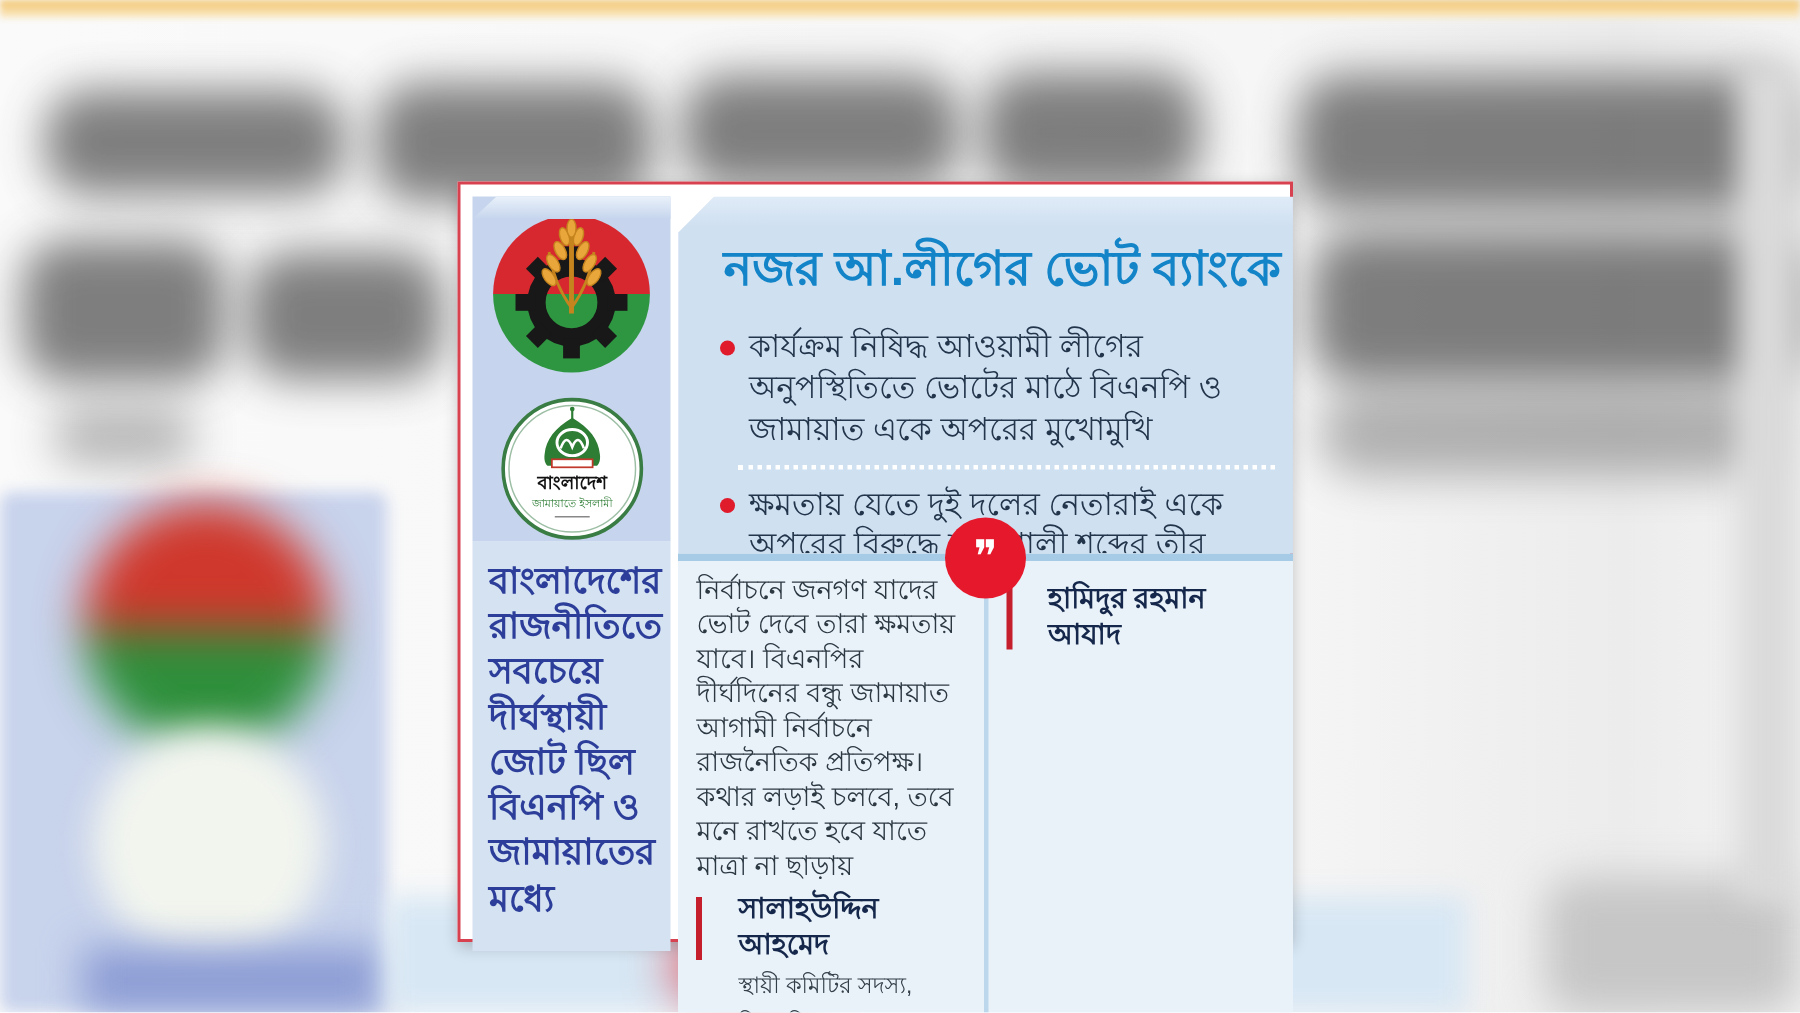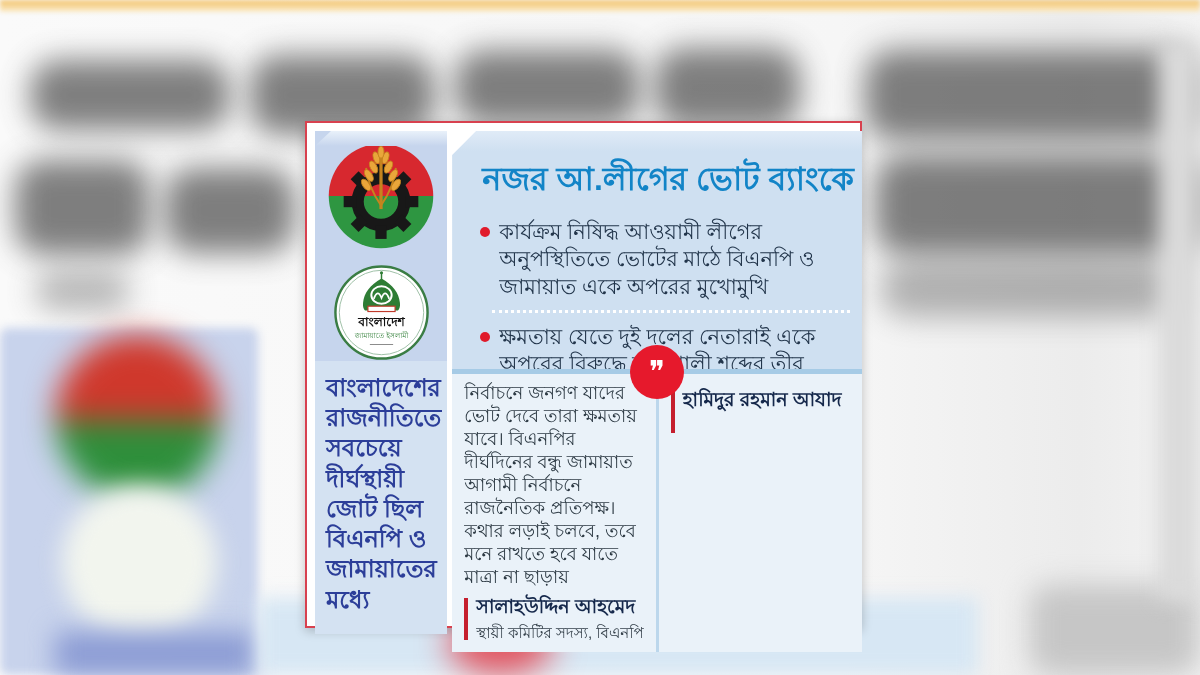--- a/index.html
+++ b/index.html
@@ -51,21 +51,21 @@
     background-image:linear-gradient(180deg,#e0ebf7 0,#cfe0f1 20px); }
   .headline { font-size:32px; font-weight:bold; color:#1284c7; letter-spacing:0; margin:2px 0 10px 2px; white-space:nowrap; }
   .bullet { display:flex; gap:9px; font-size:21px; line-height:1.3; color:#22354b; font-weight:400; }
   .bullet-dot { width:10px; height:10px; border-radius:50%; background:#e01b2b; flex:none; margin-top:9px; }
   .dotted-sep { border-top:3px dotted #ffffff; margin:10px 4px 10px 12px; }
 
   .quotes-block { position:relative; flex:1; display:flex; background:#eaf2f9; border-top:5px solid #a6cbe6; }
   .quote-col { flex:1; padding:8px 10px 6px 12px; display:flex; flex-direction:column; }
   .quote-col.right { border-left:3px solid #bcd7ec; }
   .quote-text { font-size:18px; line-height:1.28; color:#2c3943; flex:1; }
-  .attribution { display:flex; gap:8px; margin-top:6px; }
+  .attribution { display:flex; gap:24px; margin-top:6px; }
   .attr-bar { width:4px; height:42px; background:#c51f2e; flex:none; margin-top:3px; }
   .attr-name { font-size:19px; font-weight:bold; color:#15284b; line-height:1.25; }
   .attr-role { font-size:15px; color:#333f49; margin-top:2px; }
 
   .quote-badge { position:absolute; left:50%; top:-2px; transform:translate(-50%,-50%);
     width:54px; height:54px; border-radius:50%; background:#e6192c; z-index:6;
     display:flex; align-items:center; justify-content:center; }
   .quote-glyph { color:#ffffff; font-size:30px; line-height:1; font-family:"DejaVu Sans",sans-serif; }
 </style>
 </head>

